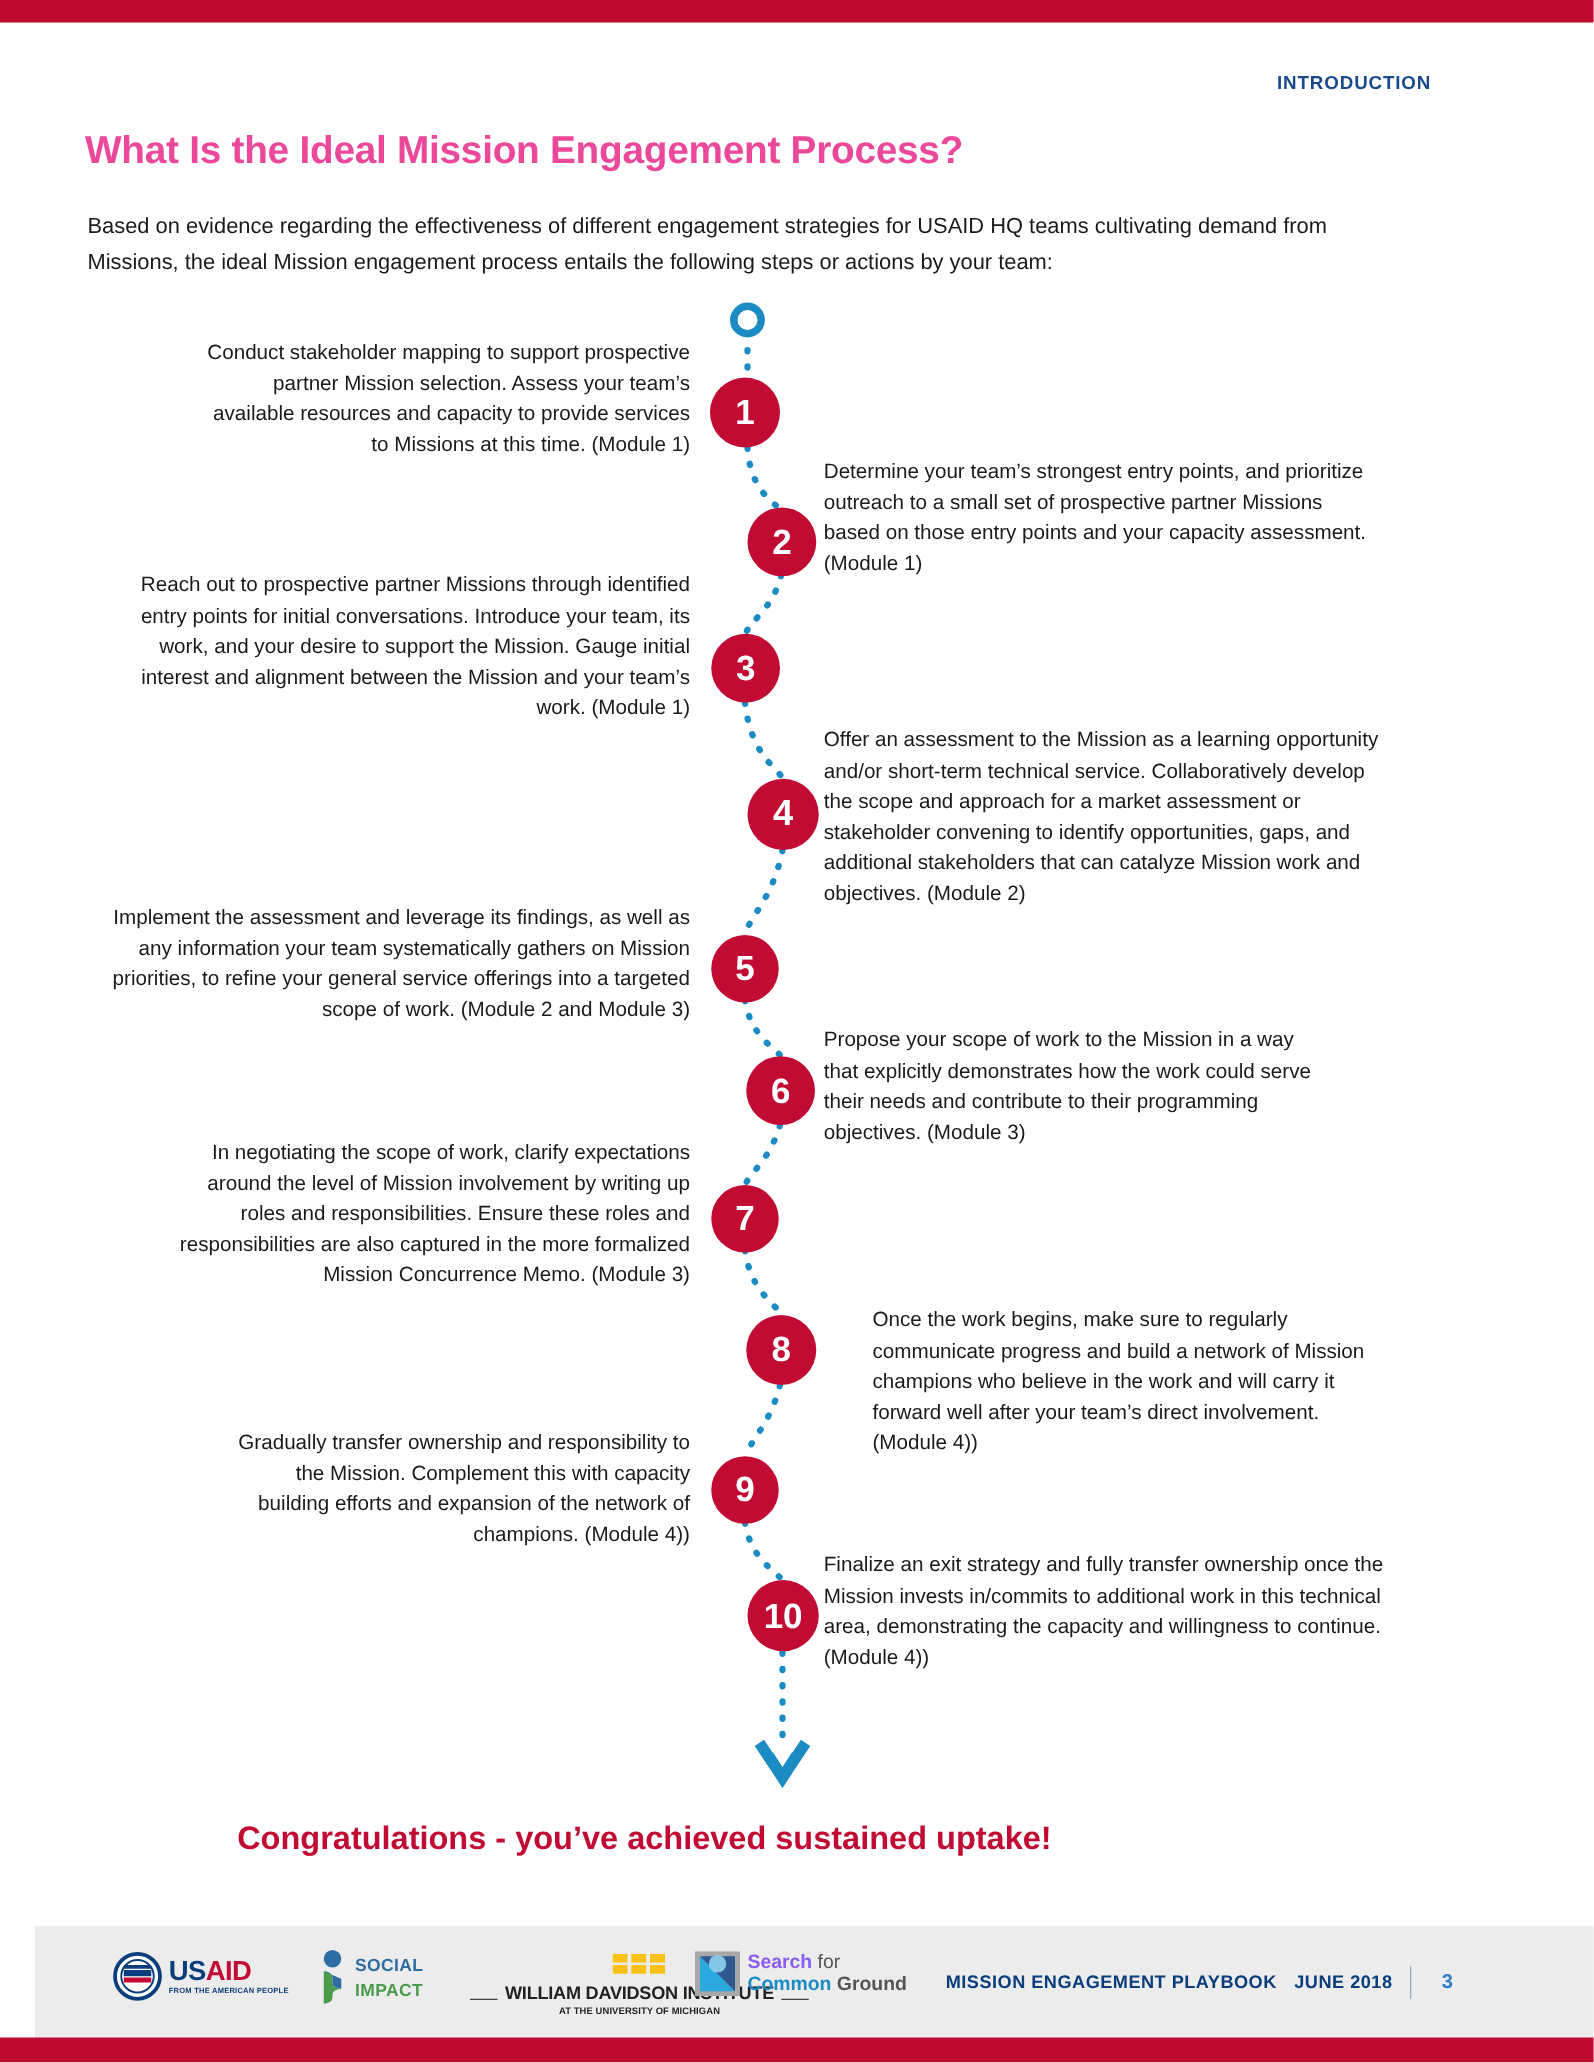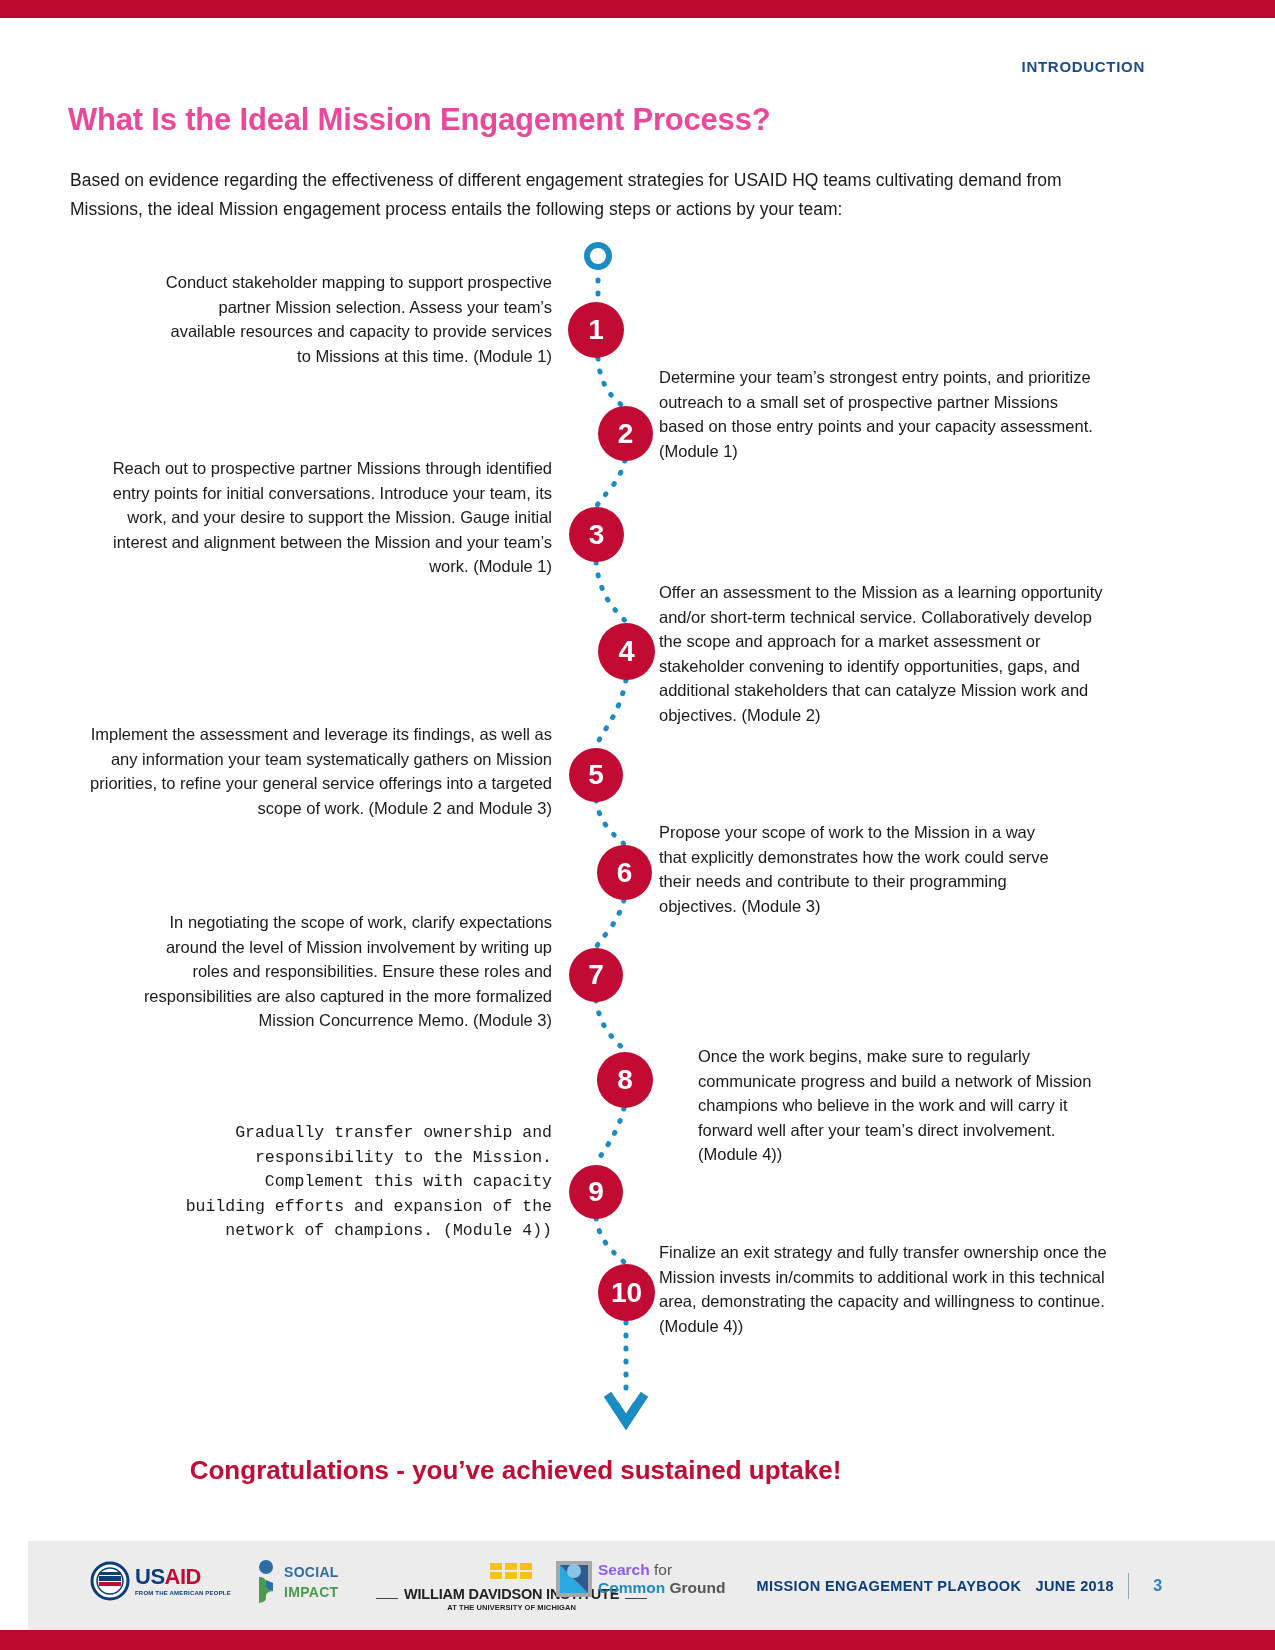--- a/index.html
+++ b/index.html
@@ -304,21 +304,21 @@
     <div class="step-text left" style="left:140px; top:670px; width:412px;">In negotiating the scope of work, clarify expectations around the level of Mission involvement by writing up roles and responsibilities. Ensure these roles and responsibilities are also captured in the more formalized Mission Concurrence Memo. (Module 3)</div>
 
     <div class="node" style="left:597px; top:812px; width:56px; height:56px; font-size:28px;">
       <span>8</span>
     </div>
     <div class="step-text right" style="left:698px; top:786px; width:420px;margin-top:18px;">Once the work begins, make sure to regularly communicate progress and build a network of Mission champions who believe in the work and will carry it forward well after your team’s direct involvement. (Module 4))</div>
 
     <div class="node" style="left:569px; top:925px; width:54px; height:54px; font-size:28px;">
       <span>9</span>
     </div>
-    <div class="step-text left" style="left:176px; top:881px; width:376px;font-family:Liberation Mono, monospace;">Gradually transfer ownership and responsibility to the Mission. Complement this with capacity building efforts and expansion of the network of champions. (Module 4))</div>
+    <div class="step-text left" style="left:176px; top:902px; width:376px;">Gradually transfer ownership and responsibility to the Mission. Complement this with capacity building efforts and expansion of the network of champions. (Module 4))</div>
 
     <div class="node" style="left:598px; top:1024px; width:57px; height:57px; font-size:28px;">
       <span>10</span>
     </div>
     <div class="step-text right" style="left:659px; top:1000px; width:478px;">Finalize an exit strategy and fully transfer ownership once the Mission invests in/commits to additional work in this technical area, demonstrating the capacity and willingness to continue. (Module 4))</div>
 
   </div>
 
   <div class="congrats">Congratulations - you’ve achieved sustained uptake!</div>
 

